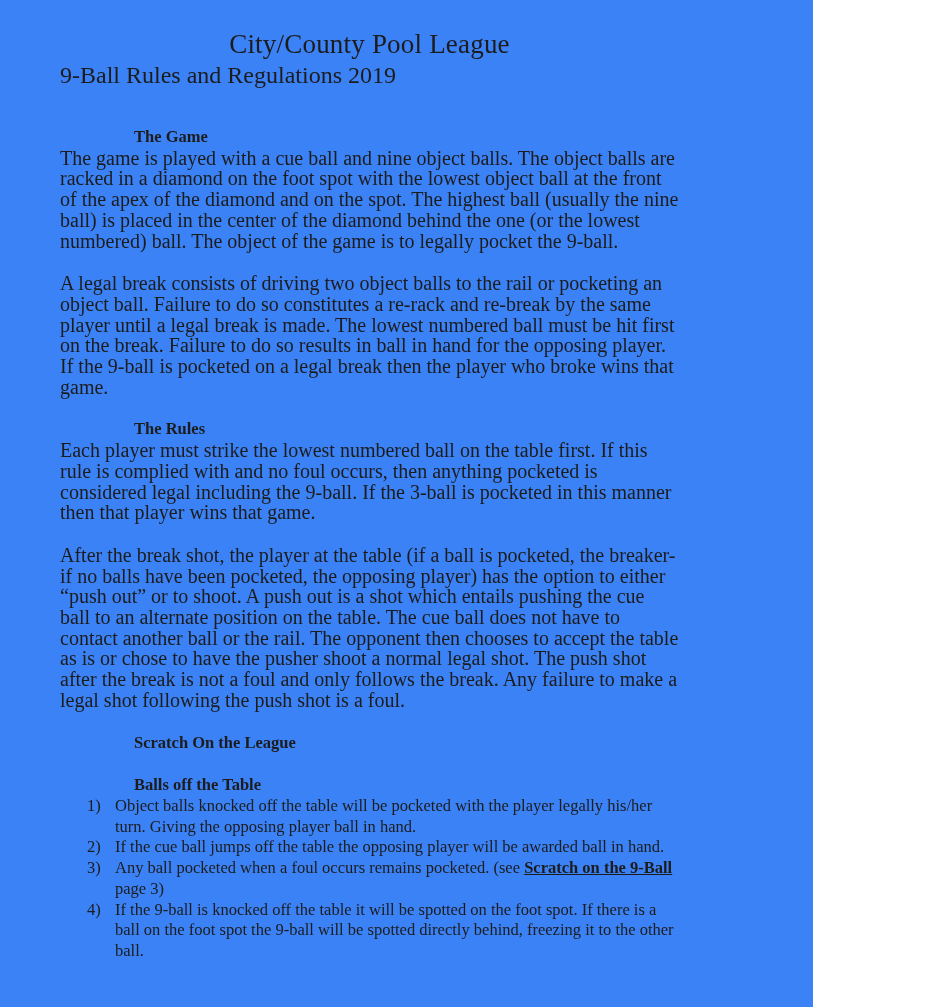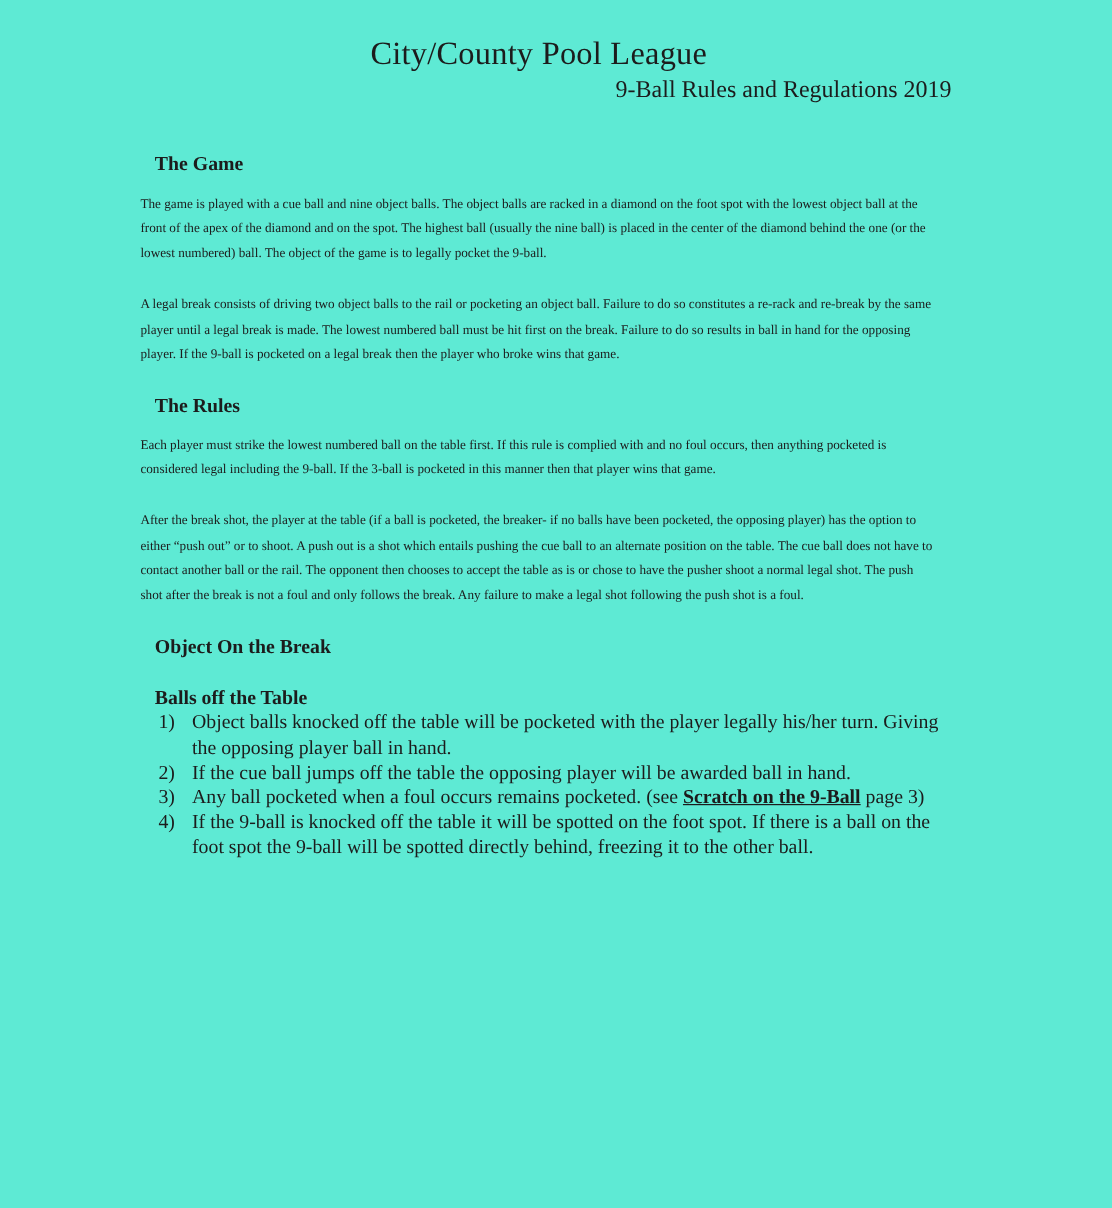--- a/index.html
+++ b/index.html
@@ -10,58 +10,58 @@
   body {
     width: 927px;
     height: 1007px;
     overflow: hidden;
     font-family: "Liberation Serif", "DejaVu Serif", serif;
     color: #1c1c1c;
     -webkit-font-smoothing: antialiased;
   }
   .page {
     box-sizing: border-box;
-    width: 927px;
+    width: 813px;
     height: 1007px;
-    padding: 28px 134px 0 105px;
-    background: #5eead4;
+    padding: 28px 134px 0 60px;
+    background: #3b82f6;
   }
   .doc-title {
     margin: 0;
     text-align: center;
     font-size: 27px;
     line-height: 32px;
     font-weight: 400;
     letter-spacing: 0.2px;
   }
   .doc-subtitle {
     margin: 0;
-    text-align: right;
-    font-size: 20px;
+    text-align: left;
+    font-size: 24px;
     line-height: 30px;
     font-weight: 400;
   }
   .doc-body {
     margin-top: 37px;
   }
   .section {
     margin: 0 0 22px 0;
   }
   .section:last-child {
     margin-bottom: 0;
   }
   .section-heading {
-    margin: 0 0 0 24px;
+    margin: 0 0 0 74px;
     font-size: 16.5px;
     line-height: 20.7px;
     font-weight: 700;
   }
   .section-body {
-    margin: 12px;
-    font-size: 11px;
+    margin: 0;
+    font-size: 20px;
     line-height: 20.7px;
   }
   .rule-list {
     margin: 0;
   }
   .rule-item {
     display: flex;
     font-size: 16.5px;
     line-height: 20.7px;
   }
@@ -100,21 +100,21 @@
     <div class="section">
       <h3 class="section-heading">The Rules</h3>
       <p class="section-body">Each player must strike the lowest numbered ball on the table first. If this rule is complied with and no foul occurs, then anything pocketed is considered legal including the 9-ball. If the 3-ball is pocketed in this manner then that player wins that game.</p>
     </div>
 
     <div class="section">
       <p class="section-body">After the break shot, the player at the table (if a ball is pocketed, the breaker- if no balls have been pocketed, the opposing player) has the option to either “push out” or to shoot. A push out is a shot which entails pushing the cue ball to an alternate position on the table. The cue ball does not have to contact another ball or the rail. The opponent then chooses to accept the table as is or chose to have the pusher shoot a normal legal shot. The push shot after the break is not a foul and only follows the break. Any failure to make a legal shot following the push shot is a foul.</p>
     </div>
 
     <div class="section">
-      <h3 class="section-heading">Object On the Break</h3>
+      <h3 class="section-heading">Scratch On the League</h3>
     </div>
 
     <div class="section">
       <h3 class="section-heading">Balls off the Table</h3>
       <div class="rule-list">
 
         <div class="rule-item">
           <span class="rule-num">1)</span>
           <span class="rule-text">Object balls knocked off the table will be pocketed with the player legally his/her turn. Giving the opposing player ball in hand.</span>
         </div>

